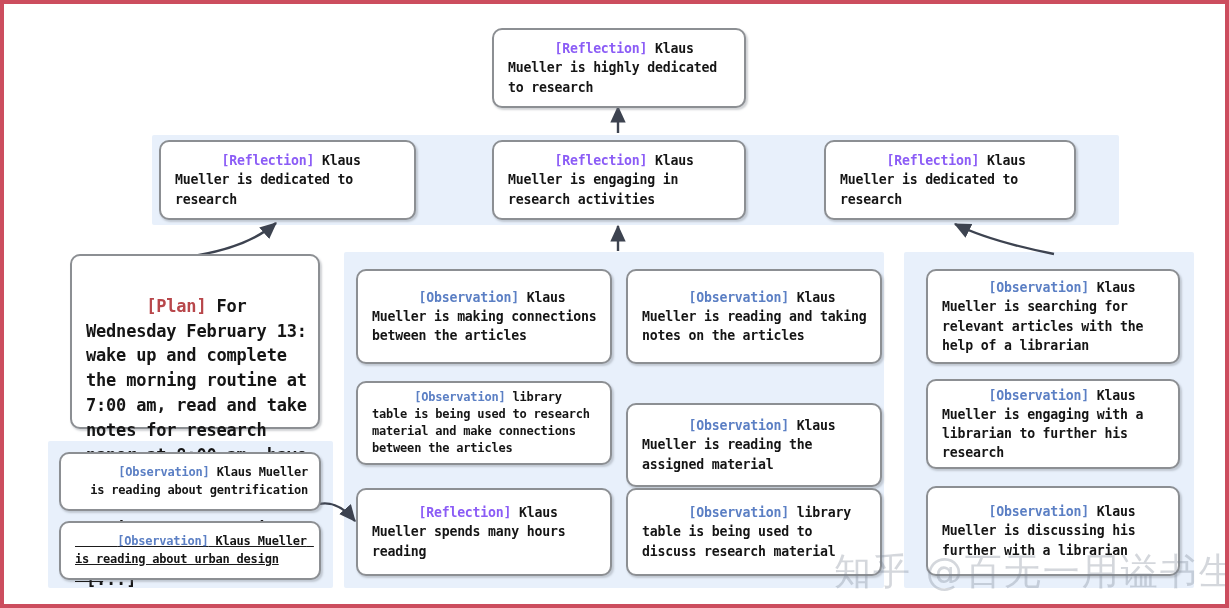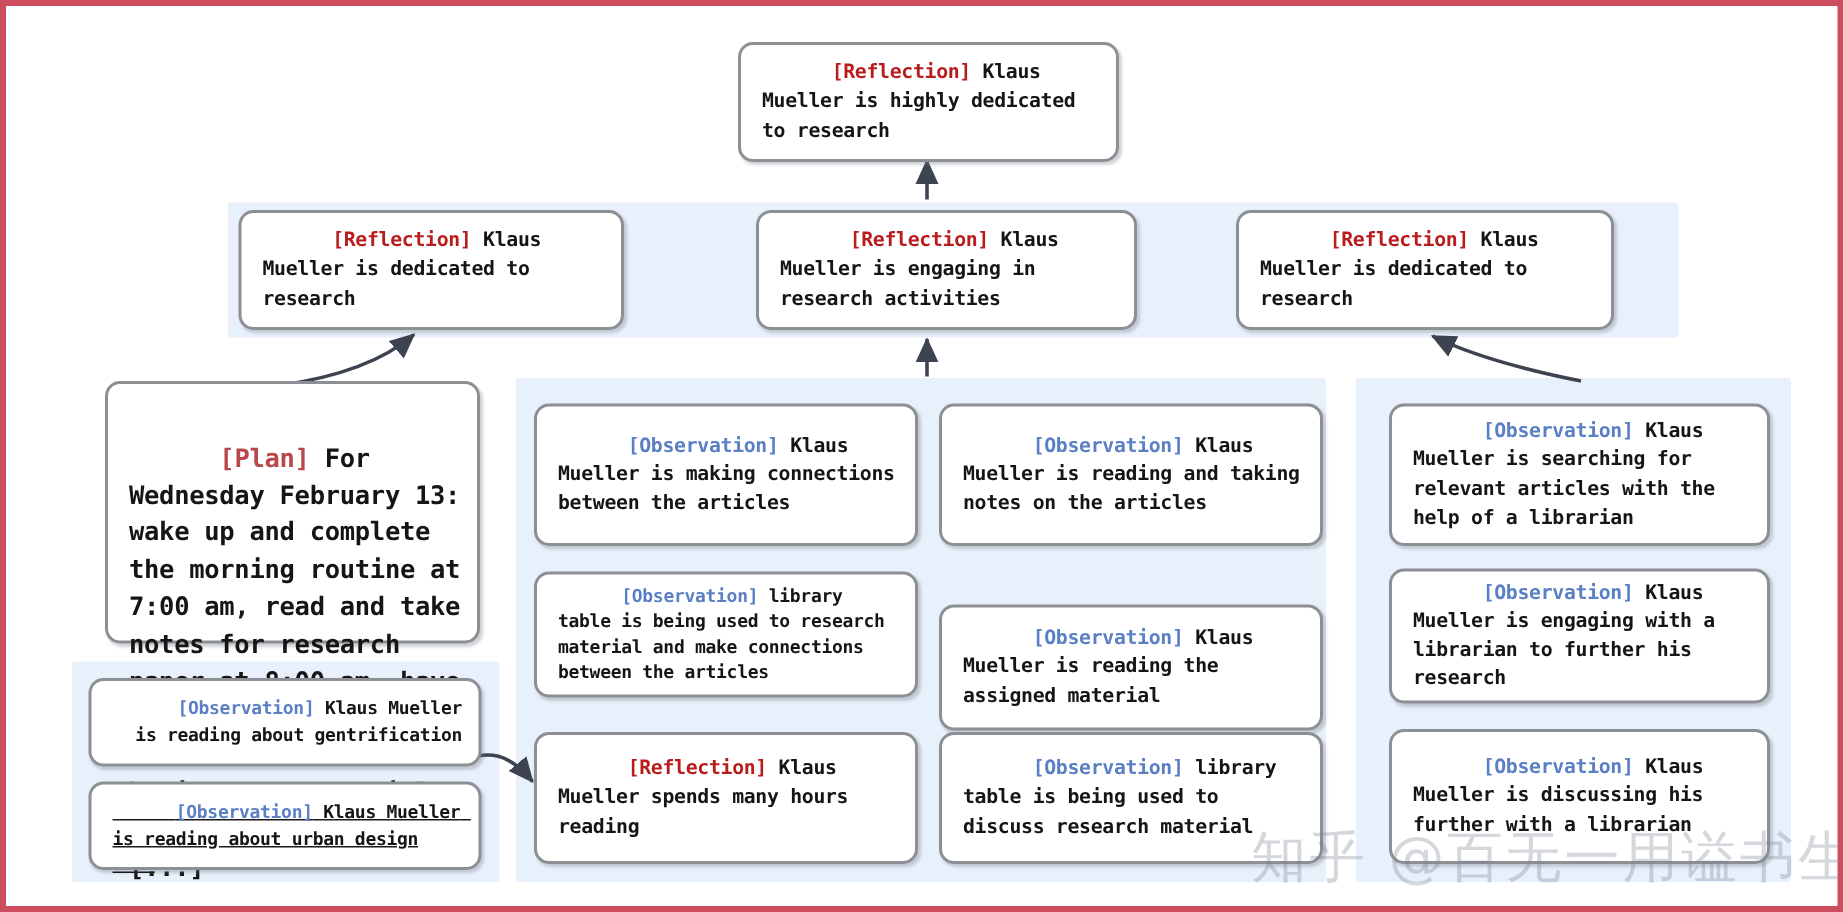--- a/index.html
+++ b/index.html
@@ -36,21 +36,21 @@
     font-family: "DejaVu Sans Mono", monospace;
     font-weight: bold;
     font-size: 13.2px;
     line-height: 1.45;
     letter-spacing: -0.2px;
     white-space: pre-wrap;
     display: flex;
     align-items: center;
   }
   .node .body { display: block; }
-  .tag-reflection { color: #b91c1c; font-weight: bold; }
+  .tag-reflection { color: #8b5cf6; font-weight: bold; }
   .tag-observation { color: #5b7fc4; font-weight: bold; }
   .tag-plan { color: #b8474b; font-weight: bold; }
   .txt { color: #151515; }
   .small { font-size: 12px; line-height: 1.42; }
   .plan-text { font-size: 17px; line-height: 1.46; }
   svg.arrows {
     position: absolute;
     left: 0; top: 0;
     width: 1229px; height: 608px;
     pointer-events: none;
@@ -95,21 +95,21 @@
       <span class="tag-reflection">[Reflection]</span><span class="txt"> Klaus Mueller is highly dedicated to research</span>
     </span>
   </div>
 
   <div class="node" style="left:155px; top:136px; width:257px; height:80px;">
     <span class="body">
       <span class="tag-reflection">[Reflection]</span><span class="txt"> Klaus Mueller is dedicated to research</span>
     </span>
   </div>
 
-  <div class="node" style="left:488px; top:136px; width:254px; height:80px;margin-left:12px;">
+  <div class="node" style="left:488px; top:136px; width:254px; height:80px;">
     <span class="body">
       <span class="tag-reflection">[Reflection]</span><span class="txt"> Klaus Mueller is engaging in research activities</span>
     </span>
   </div>
 
   <div class="node" style="left:820px; top:136px; width:252px; height:80px;">
     <span class="body">
       <span class="tag-reflection">[Reflection]</span><span class="txt"> Klaus Mueller is dedicated to research</span>
     </span>
   </div>

